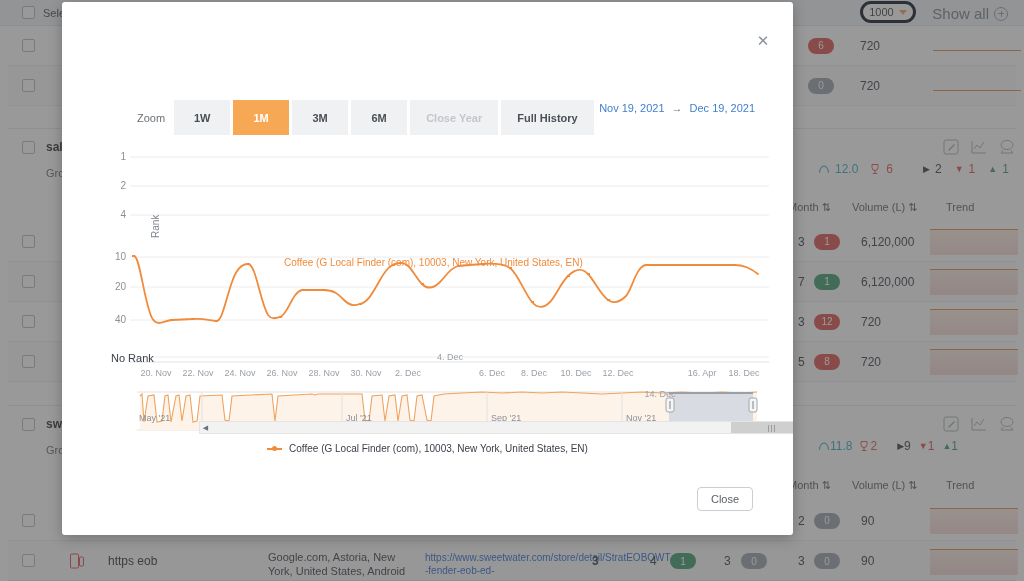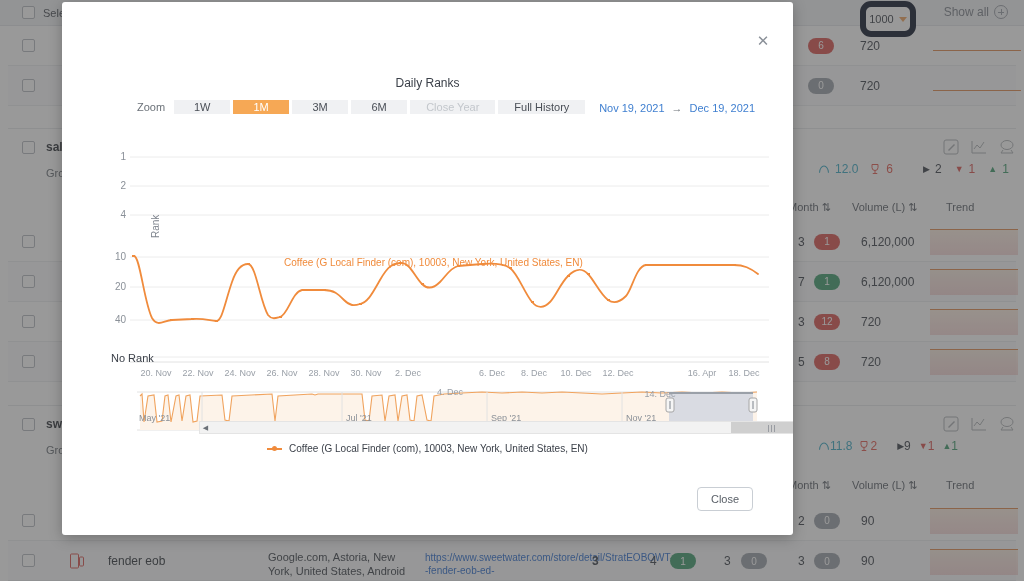--- a/index.html
+++ b/index.html
@@ -26,31 +26,31 @@
     border-radius: 2px; background: #fff; flex: none;
   }
   .bg-toolbar .cb { margin-left: 22px; }
   .bg-toolbar .tb-label { font-size: 11px; color: #4a4f57; margin-left: 8px; }
   .pill-btn {
     height: 20px; border: 1px solid #cfd3d8; border-radius: 10px;
     background: #fff; margin-left: 16px; width: 96px;
   }
   .count-select {
     position: absolute; right: 108px; top: 1px;
-    width: 56px; height: 36px; border: 6px solid #0f172a; border-radius: 11px;
+    width: 56px; height: 22px; border: 3px solid #0f172a; border-radius: 11px;
     background: #fff; display: flex; align-items: center; justify-content: center;
     gap: 5px; font-size: 11px; color: #3b4049;
   }
   .caret-down {
     width: 0; height: 0; border-left: 4px solid transparent;
     border-right: 4px solid transparent; border-top: 5px solid #f0a35e;
   }
   .showall {
     position: absolute; right: 16px; top: 5px;
-    font-size: 12px; color: #7d838c; display: flex; align-items: center; gap: 5px;
+    font-size: 15px; color: #7d838c; display: flex; align-items: center; gap: 5px;
   }
   .circ-plus {
     width: 14px; height: 14px; border-radius: 50%; border: 1px solid #9aa0a8;
     position: relative; display: inline-block;
   }
   .circ-plus::before, .circ-plus::after {
     content: ""; position: absolute; background: #9aa0a8;
   }
   .circ-plus::before { left: 3px; top: 5.5px; width: 6px; height: 1px; }
   .circ-plus::after  { top: 3px; left: 5.5px; height: 6px; width: 1px; }
@@ -131,24 +131,24 @@
   }
 
   .chart-title {
     position: absolute; left: 0; right: 0; top: 74px;
     text-align: center; font-size: 12px; color: #3b4049;
   }
 
   .zoom-bar { position: absolute; left: 75px; top: 98px; display: flex; align-items: center; }
   .zoom-lbl { font-size: 11px; color: #6b7178; margin-right: 9px; }
   .rbtn {
-    height: 14px; min-width: 56px; padding: 0 16px;
+    height: 35px; min-width: 56px; padding: 0 16px;
     background: #f0f1f3; color: #4a4f57; font-size: 11px;
     display: inline-flex; align-items: center; justify-content: center;
-    margin-right: 3px; border: none; cursor: pointer;
+    margin-right: 3px; border: none; cursor: pointer; font-weight: bold;
   }
   .rbtn.active { background: #f6a855; color: #ffffff; }
   .rbtn.disabled { color: #c3c7cc; cursor: default; }
 
   .daterange {
     position: absolute; right: 38px; top: 100px;
     font-size: 11px; color: #3f7fd0;
     display: flex; align-items: center; gap: 7px;
   }
   .daterange .arrow { color: #6b7178; }
@@ -367,42 +367,41 @@
       <span class="vol" style="position:absolute;left:853px;">90</span>
       <span class="trend-cell" style="position:absolute;left:922px;"></span>
     </div>
 
     <div class="bg-row alt" style="top:541px;height:40px;">
       <span class="cb"></span>
       <svg class="phone-ico" style="position:absolute;left:62px;top:12px;" viewBox="0 0 14 16">
           <rect x="0.5" y="1" width="8" height="14" rx="1" fill="none" stroke="#d9534f"></rect>
           <rect x="9.5" y="4" width="4" height="9" rx="1" fill="none" stroke="#d9534f"></rect>
         </svg>
-      <span class="kw-name" style="position:absolute;left:100px;top:13px;">fender eob</span>
+      <span class="kw-name" style="position:absolute;left:100px;top:13px;">https eob</span>
       <span class="kw-text" style="position:absolute;left:260px;top:9px;width:145px;">Google.com, Astoria, New York, United States, Android Phone</span>
       <span class="kw-link" style="position:absolute;left:417px;top:10px;width:135px;">https://www.sweetwater.com/store/detail/StratEOBOWT--fender-eob-ed-</span>
       <span style="position:absolute;left:584px;top:13px;font-size:12px;font-weight:bold;color:#3b4049;">3</span>
       <span style="position:absolute;left:642px;top:13px;font-size:12px;color:#3b4049;">4</span>
       <span class="rank-badge badge-green" style="position:absolute;left:662px;top:12px;">1</span>
       <span style="position:absolute;left:716px;top:13px;font-size:12px;color:#3b4049;">3</span>
       <span class="rank-badge badge-gray" style="position:absolute;left:733px;top:12px;">0</span>
       <span style="position:absolute;left:790px;top:13px;font-size:12px;color:#3b4049;">3</span>
       <span class="rank-badge badge-gray" style="position:absolute;left:806px;top:12px;">0</span>
       <span class="vol" style="position:absolute;left:853px;top:13px;">90</span>
       <span class="trend-cell" style="position:absolute;left:922px;top:8px;"></span>
     </div>
   </div>
 
   <div class="dimmer"></div>
 
   <div class="modal">
 
     <div class="modal-close">✕</div>
 
-    <div class="chart-title">Daily Ranks</div>
 
     <div class="zoom-bar">
       <span class="zoom-lbl">Zoom</span>
       <button class="rbtn">1W</button>
       <button class="rbtn active">1M</button>
       <button class="rbtn">3M</button>
       <button class="rbtn">6M</button>
       <button class="rbtn disabled">Close Year</button>
       <button class="rbtn">Full History</button>
     </div>
@@ -523,21 +522,21 @@
 
     <div class="series-label" style="left:222px;top:255px;">Coffee (G Local Finder (com), 10003, New York, United States, EN)</div>
 
     <div class="xtick" style="left:94px;top:366px;">20. Nov</div>
     <div class="xtick" style="left:136px;top:366px;">22. Nov</div>
     <div class="xtick" style="left:178px;top:366px;">24. Nov</div>
     <div class="xtick" style="left:220px;top:366px;">26. Nov</div>
     <div class="xtick" style="left:262px;top:366px;">28. Nov</div>
     <div class="xtick" style="left:304px;top:366px;">30. Nov</div>
     <div class="xtick" style="left:346px;top:366px;">2. Dec</div>
-    <div class="xtick" style="left:388px;top:385px;text-align:right;">4. Dec</div>
+    <div class="xtick" style="left:388px;top:350px;text-align:right;">4. Dec</div>
     <div class="xtick" style="left:430px;top:366px;">6. Dec</div>
     <div class="xtick" style="left:472px;top:366px;">8. Dec</div>
     <div class="xtick" style="left:514px;top:366px;">10. Dec</div>
     <div class="xtick" style="left:556px;top:366px;">12. Dec</div>
     <div class="xtick" style="left:598px;top:366px;margin-top:21px;">14. Dec</div>
     <div class="xtick" style="left:640px;top:366px;">16. Apr</div>
     <div class="xtick" style="left:682px;top:366px;">18. Dec</div>
 
     <div class="nav-label" style="left:77px;top:411px;">May '21</div>
     <div class="nav-label" style="left:284px;top:411px;">Jul '21</div>

